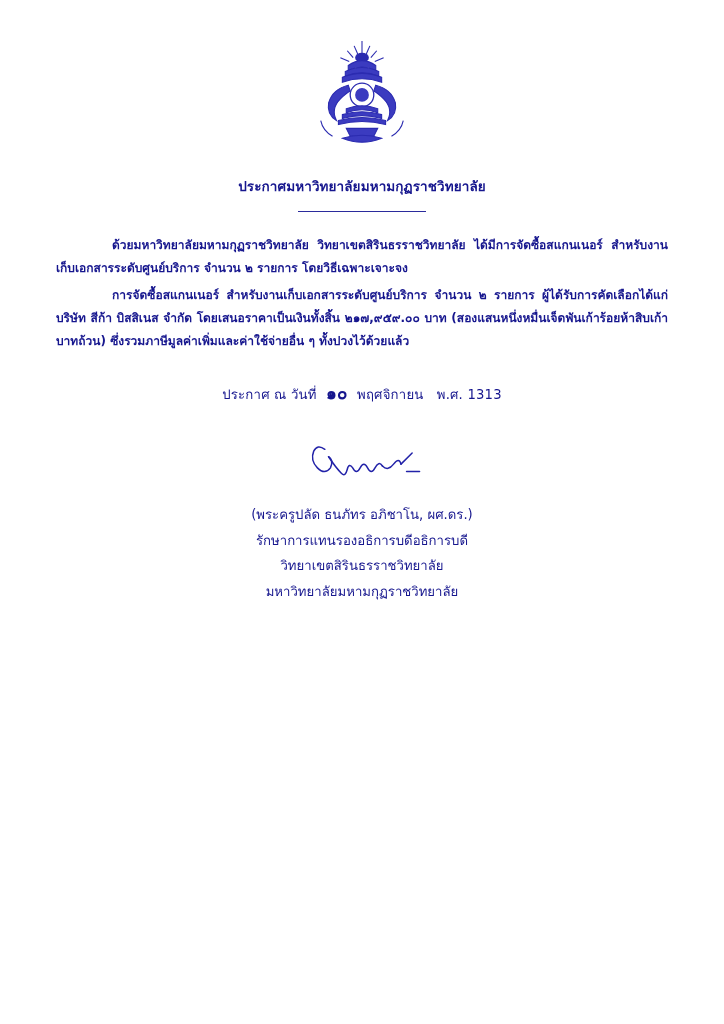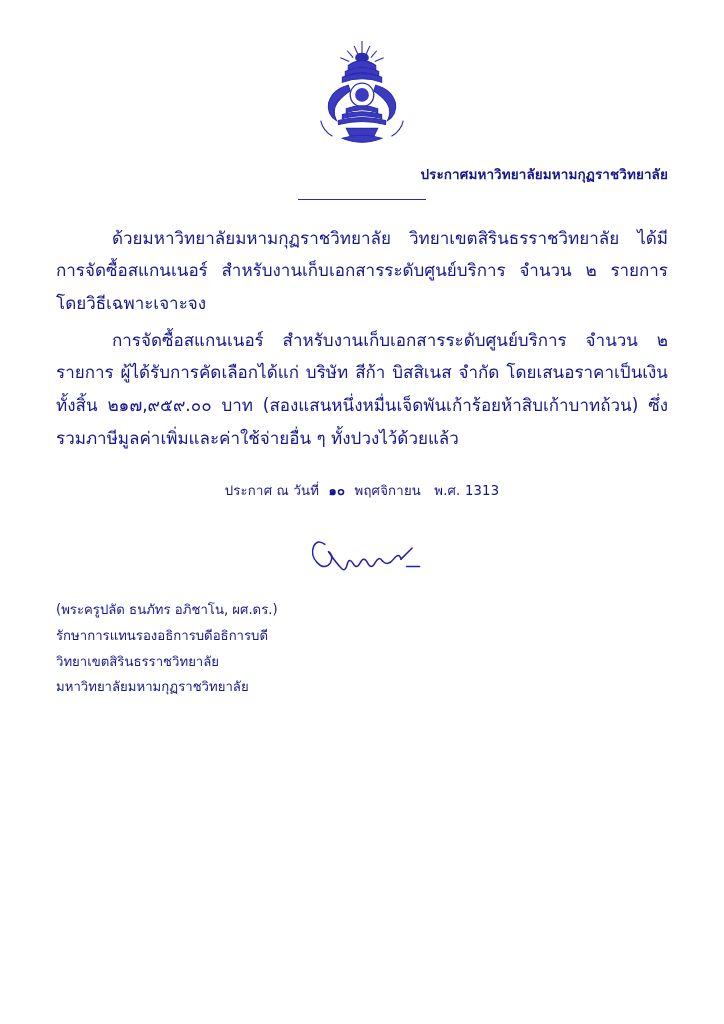--- a/index.html
+++ b/index.html
@@ -25,77 +25,79 @@
     display: flex;
     justify-content: center;
     padding-top: 38px;
   }
   .emblem {
     width: 118px;
     height: 112px;
     display: block;
   }
   .title-block {
-    text-align: right;
-    margin-top: 14px;
+    text-align: center;
+    margin-top: 26px;
     font-family: Liberation Serif, serif;
   }
   .title-line {
     font-size: 13.5px;
     font-weight: bold;
     color: #16168e;
     line-height: 1.62;
     letter-spacing: 0.1px;
   }
   .rule {
     width: 128px;
     height: 0;
     border-top: 1px solid #2b2b9c;
     margin: 13px auto 0 auto;
   }
   .body-block {
     margin-top: 22px;
   }
   .para {
-    font-size: 17px;
+    font-size: 12px;
     line-height: 1.92;
     color: #16168e;
     text-align: justify;
     text-justify: inter-word;
     margin: 0 0 4px 0;
+    font-weight: bold;
   }
   .para .indent {
     display: inline-block;
     width: 56px;
   }
   .date-line {
     margin-top: 26px;
     text-align: center;
     font-size: 13.2px;
     color: #16168e;
     letter-spacing: 0.2px;
   }
   .date-line .num {
     font-weight: bold;
-    font-size: 13px;
+    font-size: 17px;
     margin: 12px 5px;
   }
   .sign-area {
     margin-top: 34px;
     text-align: center;
     height: 58px;
     position: relative;
   }
   .signature {
     display: block;
     margin: 0 auto;
     width: 130px;
     height: 52px;
   }
   .sign-block {
+    text-align: center;
     margin-top: 4px;
   }
   .sign-line {
     font-size: 13.2px;
     line-height: 1.95;
     color: #16168e;
   }
 </style>
 </head>
 <body>

